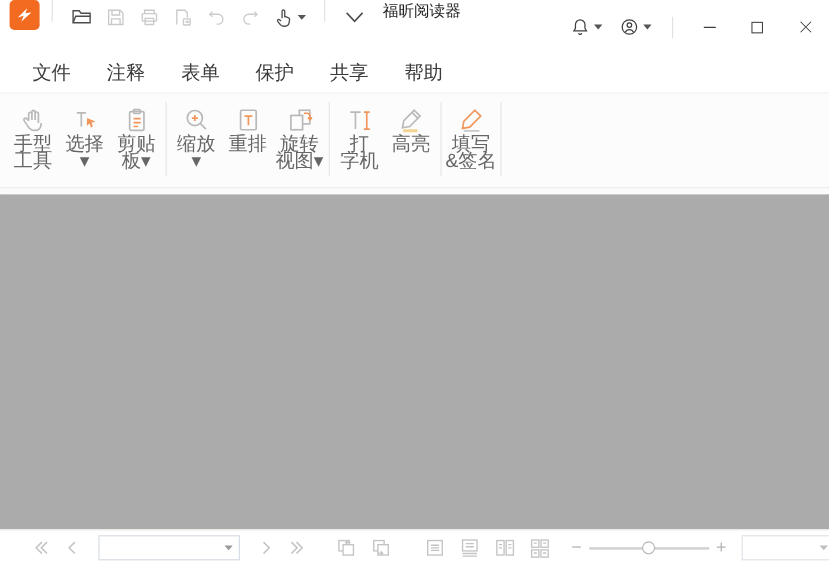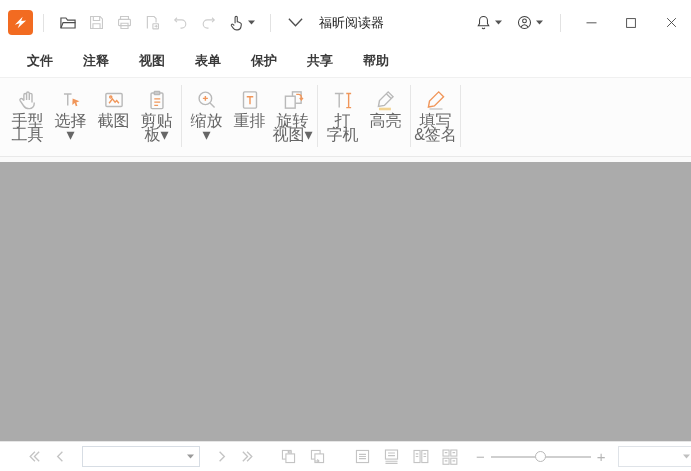--- a/index.html
+++ b/index.html
@@ -6,32 +6,32 @@
   html,body { width:691px; height:471px; overflow:hidden; }
   body {
     font-family:"Liberation Sans","DejaVu Sans",sans-serif;
     background:#fff; color:#333;
     box-shadow: inset 0 0 0 1px #d6d6d6;
     display:flex; flex-direction:column;
   }
   svg { display:block; }
 
   
-  .titlebar { height:45px; display:flex; align-items:center; padding:0 0 0 8px; background:#fff; flex:0 0 auto; }
+  .titlebar { height:45px; display:flex; padding:0 0 0 8px; background:#fff; flex:0 0 auto; }
   .logo { width:25px; height:25px; border-radius:4px; background:#F26B21; display:flex; align-items:center; justify-content:center; }
   .vsep { width:1px; height:18px; background:#e2e2e2; margin:0 10px; }
   .tbtn { width:28px; height:28px; display:flex; align-items:center; justify-content:center; border-radius:3px; }
   .caret { margin-left:2px; }
   .win-title { font-size:13px; color:#222; margin-left:10px; white-space:nowrap; }
   .tb-right { margin-left:auto; display:flex; align-items:center; }
   .winbtn { width:40px; height:32px; display:flex; align-items:center; justify-content:center; }
 
   
   .tabbar { height:33px; display:flex; align-items:stretch; padding-left:12px; background:#fff; border-bottom:1px solid #f0f0f0; flex:0 0 auto; }
-  .tab { display:flex; align-items:center; padding:0 15px; font-size:13px; font-weight:bold; color:#3a3a3a; position:relative; cursor:default; }
+  .tab { display:flex; align-items:center; padding:0 15px; font-size:16px; font-weight:normal; color:#3a3a3a; position:relative; cursor:default; }
   .tab.active { color:#D2521C; }
   .tab.active::after { content:""; position:absolute; left:13px; right:13px; bottom:3px; height:3px; background:#D2521C; }
 
   
   .ribbon { height:79px; background:#FCFCFC; border-bottom:1px solid #e9e9e9; display:flex; align-items:flex-start; padding:7px 0 0 6px; flex:0 0 auto; }
   .rgroup { display:flex; align-items:flex-start; }
   .gsep { width:1px; align-self:stretch; height:62px; background:#e6e6e6; margin:0 3px; }
   .ritem { width:41px; margin:0 1px; display:flex; flex-direction:column; align-items:center; border-radius:3px; padding-top:1px; }
   .ritem.wide { width:56px; }
   .ricon { height:28px; display:flex; align-items:center; justify-content:center; }
@@ -157,21 +157,20 @@
       <svg width="15" height="15" viewBox="0 0 24 24" stroke="#3f3f3f" stroke-width="1.4">
           <path d="M5 5l14 14M19 5L5 19"></path>
         </svg>
     </div>
   </div>
 </div>
 
 <div class="tabbar">
   <div class="tab">文件</div>
   <div class="tab">注释</div>
-  <div class="tab">视图</div>
   <div class="tab">表单</div>
   <div class="tab">保护</div>
   <div class="tab">共享</div>
   <div class="tab">帮助</div>
 </div>
 
 <div class="ribbon">
 
   <div class="rgroup">
     <div class="ritem">
@@ -190,31 +189,20 @@
           <path d="M5.5 6.5h7M9 6.5V17"></path>
           <polygon points="13.5,10.5 19.8,13.2 16.9,14.2 17.9,17.2 16.4,17.7 15.4,14.7 13.2,16.5" fill="#F0965A" stroke="none"></polygon>
         </svg>
       </div>
       <div class="rlabel">选择</div>
       <div class="rlabel">▾</div>
     </div>
     <div class="ritem">
       <div class="ricon">
         <svg width="26" height="26" viewBox="0 0 24 24" fill="none" stroke="#b9b9b9" stroke-width="1.3">
-          <rect x="4.5" y="6" width="15" height="12" rx="1"></rect>
-          <polyline points="7.5,15 10.5,11 13,14 14.5,12.5 16.5,15" stroke="#F0965A"></polyline>
-          <circle cx="9" cy="9.3" r="1" stroke="#F0965A"></circle>
-        </svg>
-      </div>
-      <div class="rlabel">截图</div>
-      <div class="rlabel"></div>
-    </div>
-    <div class="ritem">
-      <div class="ricon">
-        <svg width="26" height="26" viewBox="0 0 24 24" fill="none" stroke="#b9b9b9" stroke-width="1.3">
           <rect x="6.5" y="5.5" width="11" height="14.5" rx="1"></rect>
           <rect x="9.5" y="4" width="5" height="3" rx="0.5"></rect>
           <path d="M9.5 11h5.5M9.5 14h5.5M9.5 17h3.5" stroke="#F0965A"></path>
         </svg>
       </div>
       <div class="rlabel">剪贴</div>
       <div class="rlabel">板▾</div>
     </div>
   </div>
 

